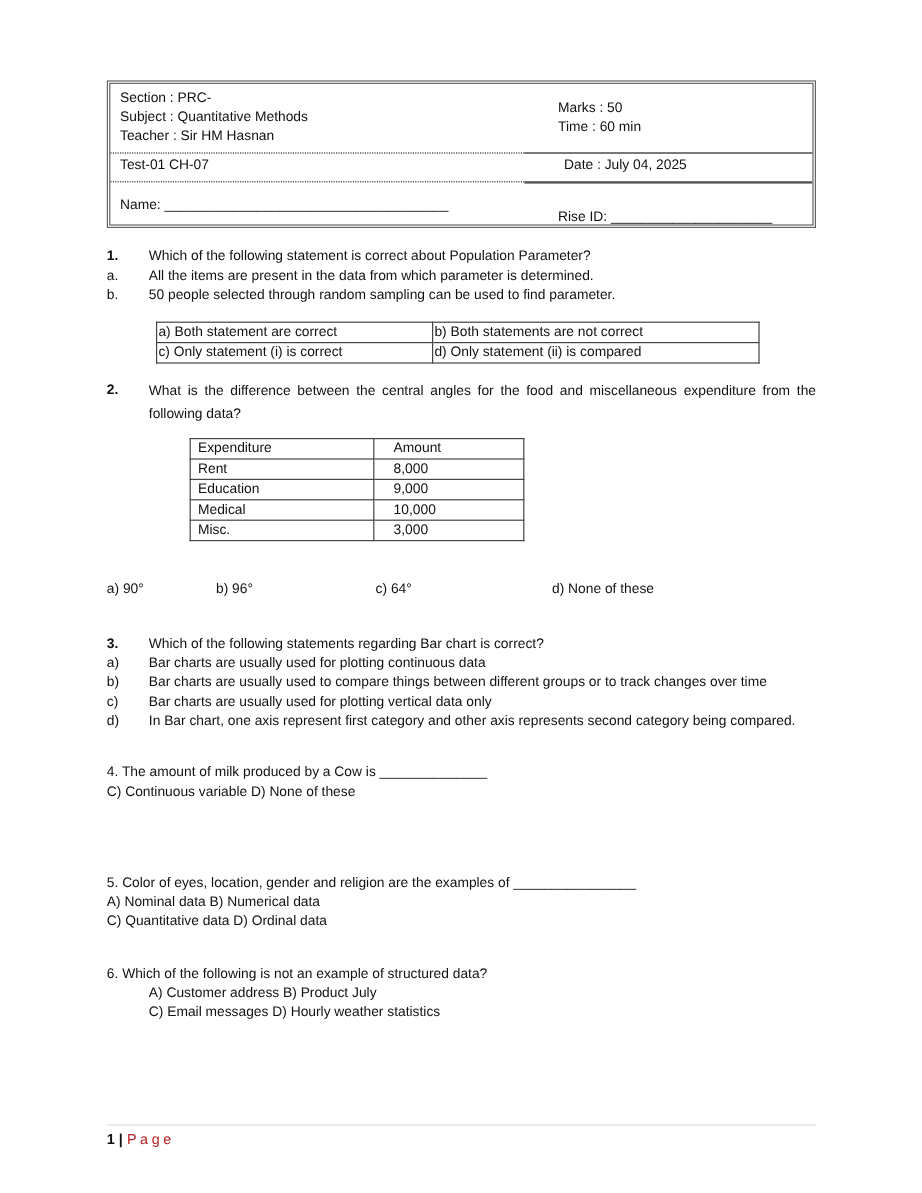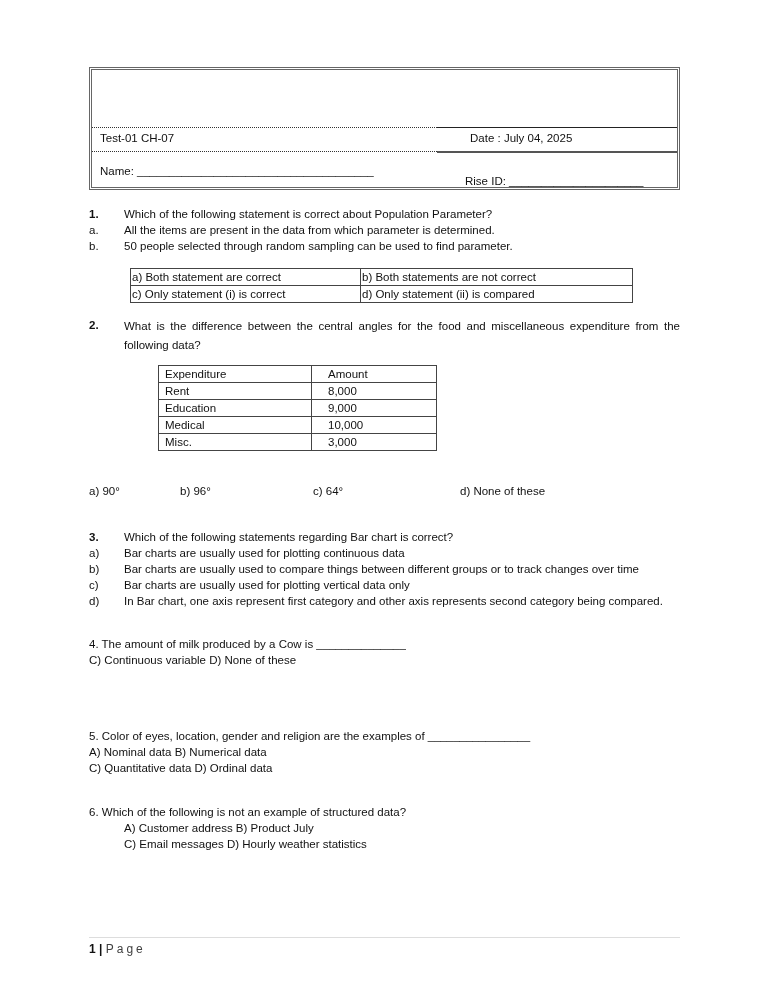--- a/index.html
+++ b/index.html
@@ -26,28 +26,35 @@
 
   table { border-collapse:collapse; position:absolute; }
   td { border:1px solid #444; padding:0 16px; height:16px; line-height:16px; font-size:11.5px; }
   .t1 td { padding:0 1px; }
   .t2 td:first-child { padding-left:6px; width:130px; }
   .t2 td:last-child { text-align:left; width:92px; }
 
   .footer-line { position:absolute; left:89px; top:937px; width:591px; border-top:1px solid #ddd; }
   .footer { position:absolute; left:89px; top:942px; font-size:12px; }
   .footer .pn { font-weight:bold; }
-  .footer .pg { color:#404040; letter-spacing:3px; }
+  .footer .pg { color:#b91c1c; letter-spacing:3px; }
 </style>
 </head>
 <body>
 
 <div class="page">
 
   <div class="hdr">
+    <div class="row r1">
+      <div class="l" style="top:5px;">Section  :  PRC-</div>
+      <div class="l" style="top:21px;">Subject  :  Quantitative Methods</div>
+      <div class="l" style="top:37px;">Teacher :  Sir HM Hasnan</div>
+      <div class="rt" style="top:13px;">Marks :  50</div>
+      <div class="rt" style="top:29px;">Time   :  60 min</div>
+    </div>
     <div class="sepline" style="top:57px;">
       <div class="sep-l"></div>
         <div class="sep-r"></div>
     </div>
     <div class="row r2">
       <div class="l" style="top:4px;">Test-01 CH-07</div>
       <div class="rt" style="top:4px; left:378px;">Date   : July 04, 2025</div>
     </div>
     <div class="sepline" style="top:81px;">
       <div class="sep-l"></div>

